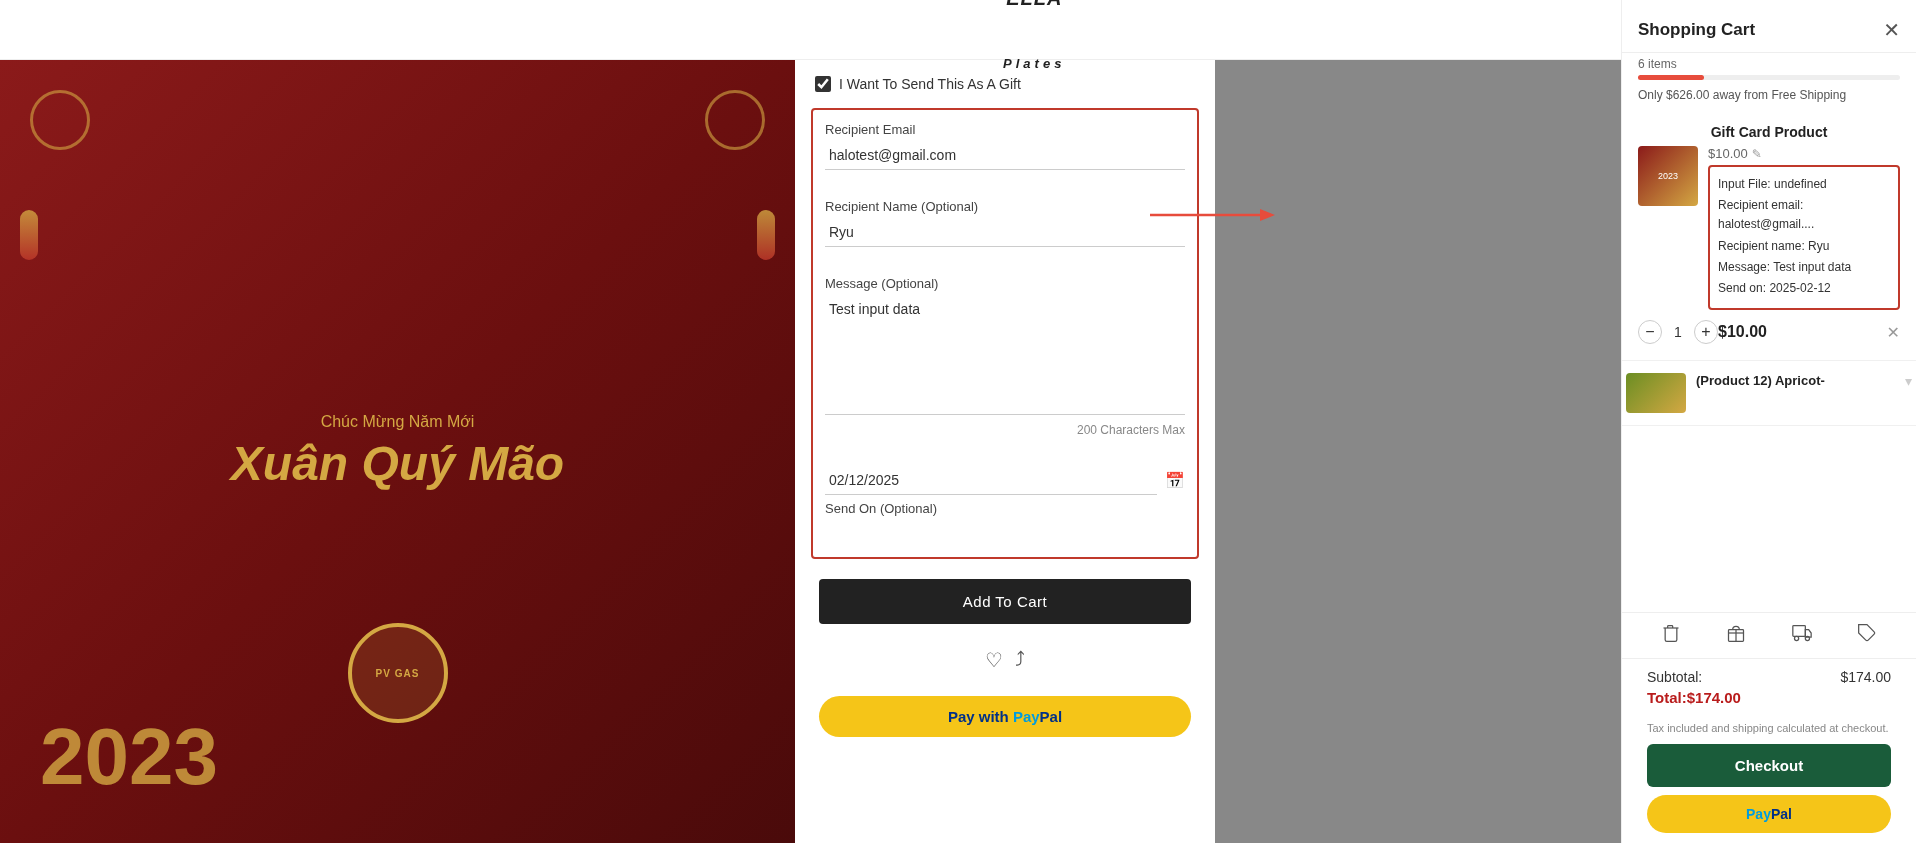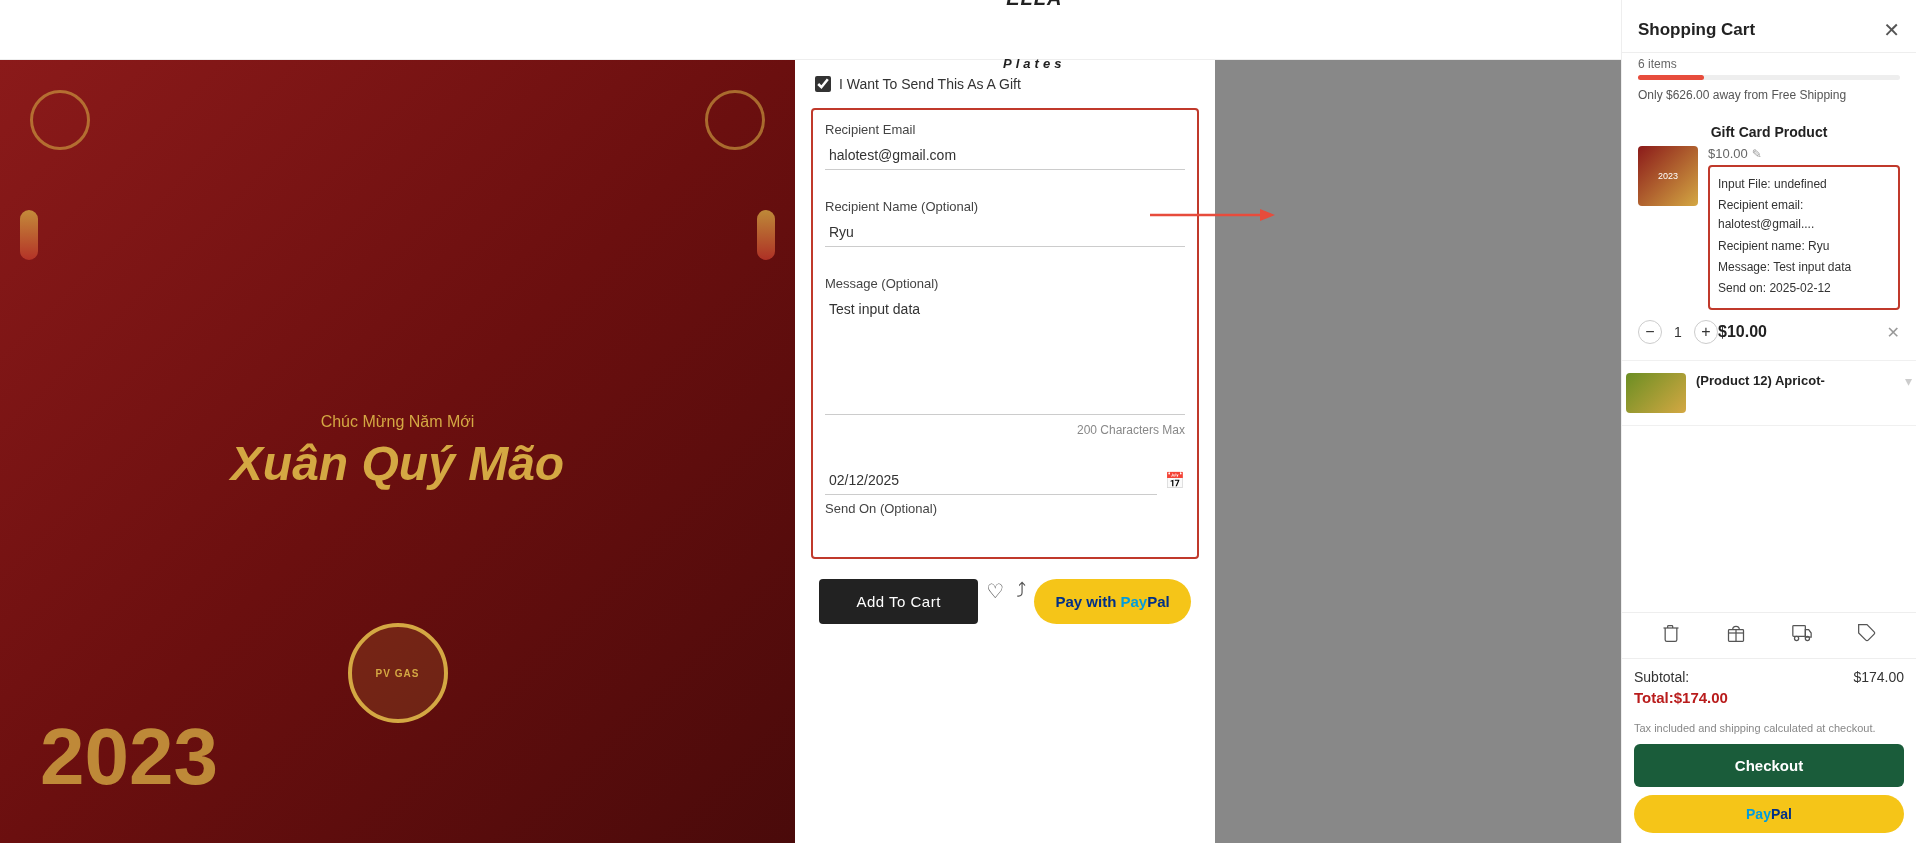--- a/index.html
+++ b/index.html
@@ -61,21 +61,21 @@
     }
     .char-limit { font-size: 12px; color: #888; text-align: right; margin-top: 4px; }
     .form-date-row { display: flex; align-items: center; gap: 8px; }
     .form-date-input {
       flex: 1; border: none; border-bottom: 1px solid #ccc; padding: 6px 4px;
       font-size: 14px; color: #333; outline: none; background: transparent;
     }
     .date-icon { font-size: 16px; color: #555; cursor: pointer; }
     .send-on-label { font-size: 13px; color: #444; margin-top: 6px; display: block; }
 
-    .action-buttons { padding: 12px 24px; display: flex; gap: 8px; }
+    .action-buttons { padding: 12px 24px; display: flex; flex-direction: column; gap: 24px; }
     .add-to-cart-btn {
       width: 100%; padding: 14px; background: #222; color: #fff; border: none;
       border-radius: 4px; font-size: 15px; cursor: pointer; letter-spacing: 0.5px;
     }
     .action-icons { display: flex; gap: 12px; justify-content: center; }
     .action-icon { font-size: 20px; color: #555; cursor: pointer; }
     .paypal-btn {
       width: 100%; padding: 12px; background: #f5c518; border: none; border-radius: 25px;
       font-size: 16px; cursor: pointer; display: flex; align-items: center; justify-content: center; gap: 6px;
     }
@@ -135,21 +135,21 @@
     .cart-item2 { padding: 12px 4px; border-bottom: 1px solid #f0f0f0; }
     .cart-item2-header { font-size: 13px; font-weight: 600; color: #222; margin-bottom: 6px; text-align: center; }
     .cart-item2-img { width: 60px; height: 40px; background: linear-gradient(135deg, #6b8e23, #d4a843); border-radius: 4px; }
 
     .cart-icons-row {
       display: flex; justify-content: space-around; padding: 10px 16px; border-top: 1px solid #eee;
       flex-shrink: 0;
     }
     .cart-icon-btn { background: none; border: none; cursor: pointer; font-size: 18px; color: #555; }
 
-    .cart-footer { padding: 10px 12px; border-top: 1px solid #eee; flex-shrink: 0; }
+    .cart-footer { padding: 10px 25px; border-top: 1px solid #eee; flex-shrink: 0; }
     .cart-subtotal-row { display: flex; justify-content: space-between; margin-bottom: 4px; font-size: 14px; color: #333; }
     .cart-total-row { display: flex; margin-bottom: 16px; font-size: 15px; font-weight: 700; color: #b91c1c; }
     .cart-tax-note { font-size: 11px; color: #888; margin-bottom: 10px; }
     .checkout-btn {
       width: 100%; padding: 13px; background: #1a5c3a; color: #fff; border: none;
       border-radius: 6px; font-size: 15px; font-weight: 600; cursor: pointer; margin-bottom: 8px;
     }
     .cart-paypal-btn {
       width: 100%; padding: 11px; background: #f5c518; border: none; border-radius: 25px;
       font-size: 15px; cursor: pointer; display: flex; align-items: center; justify-content: center; gap: 4px;

